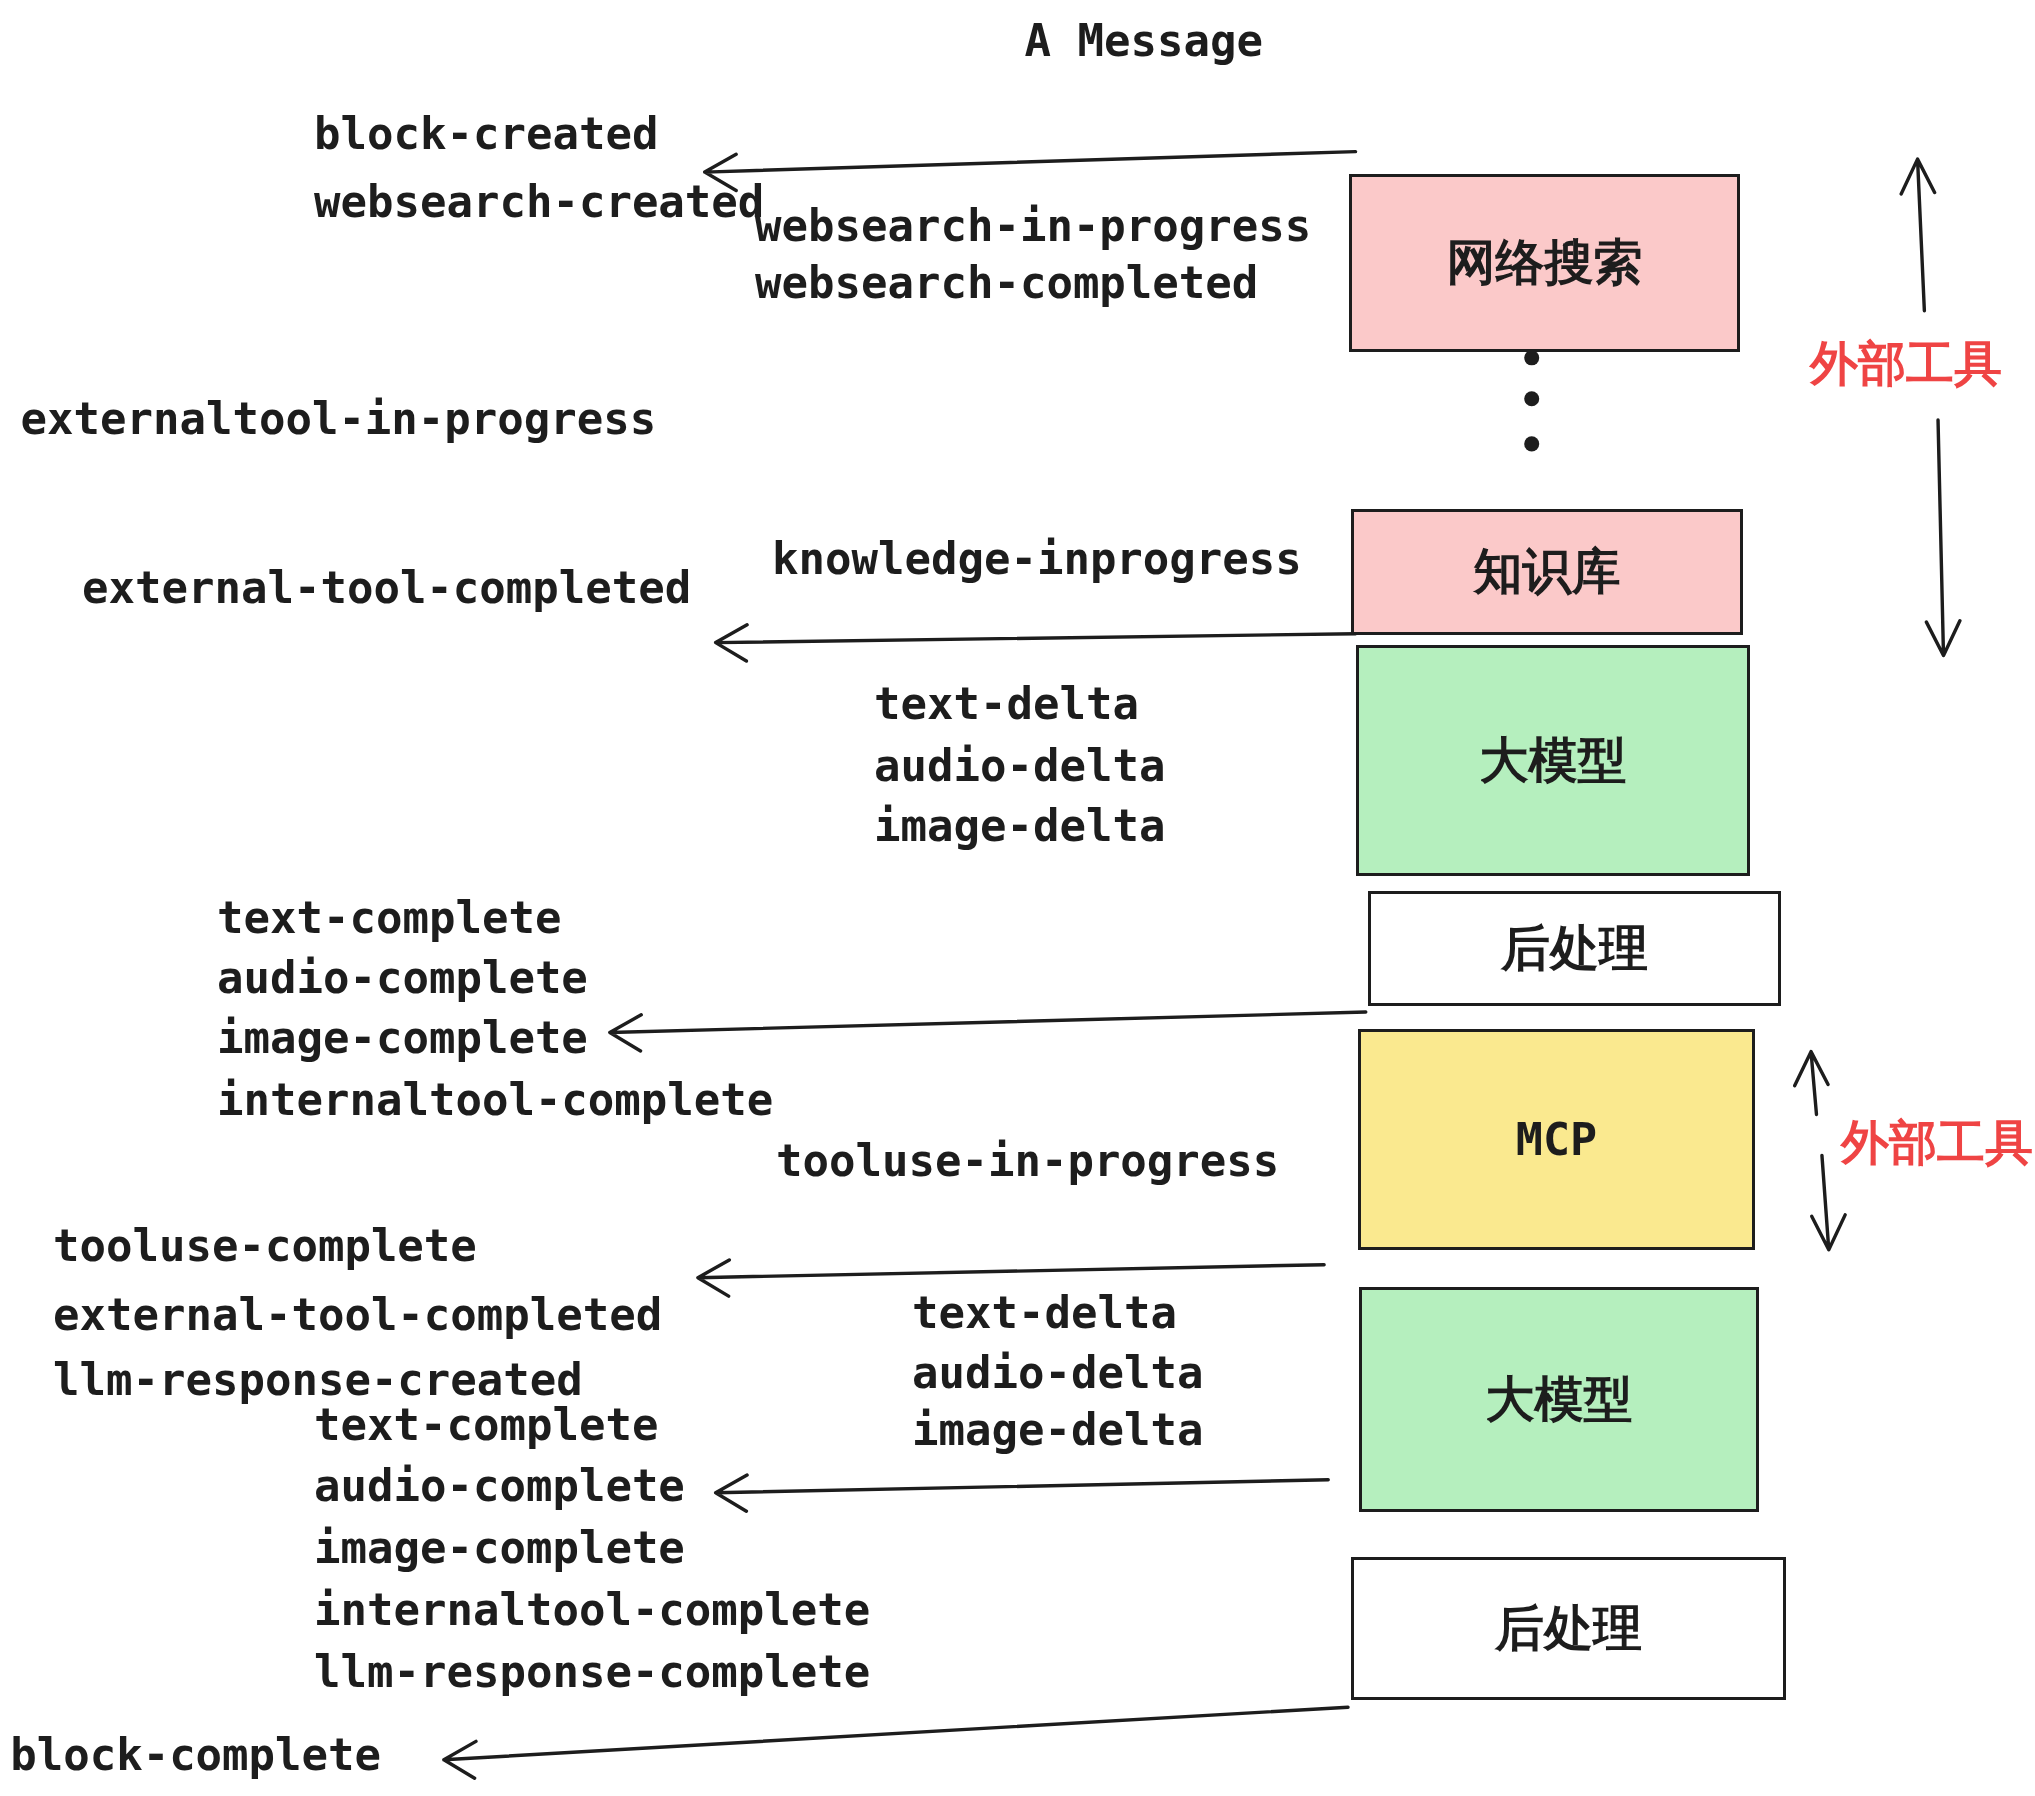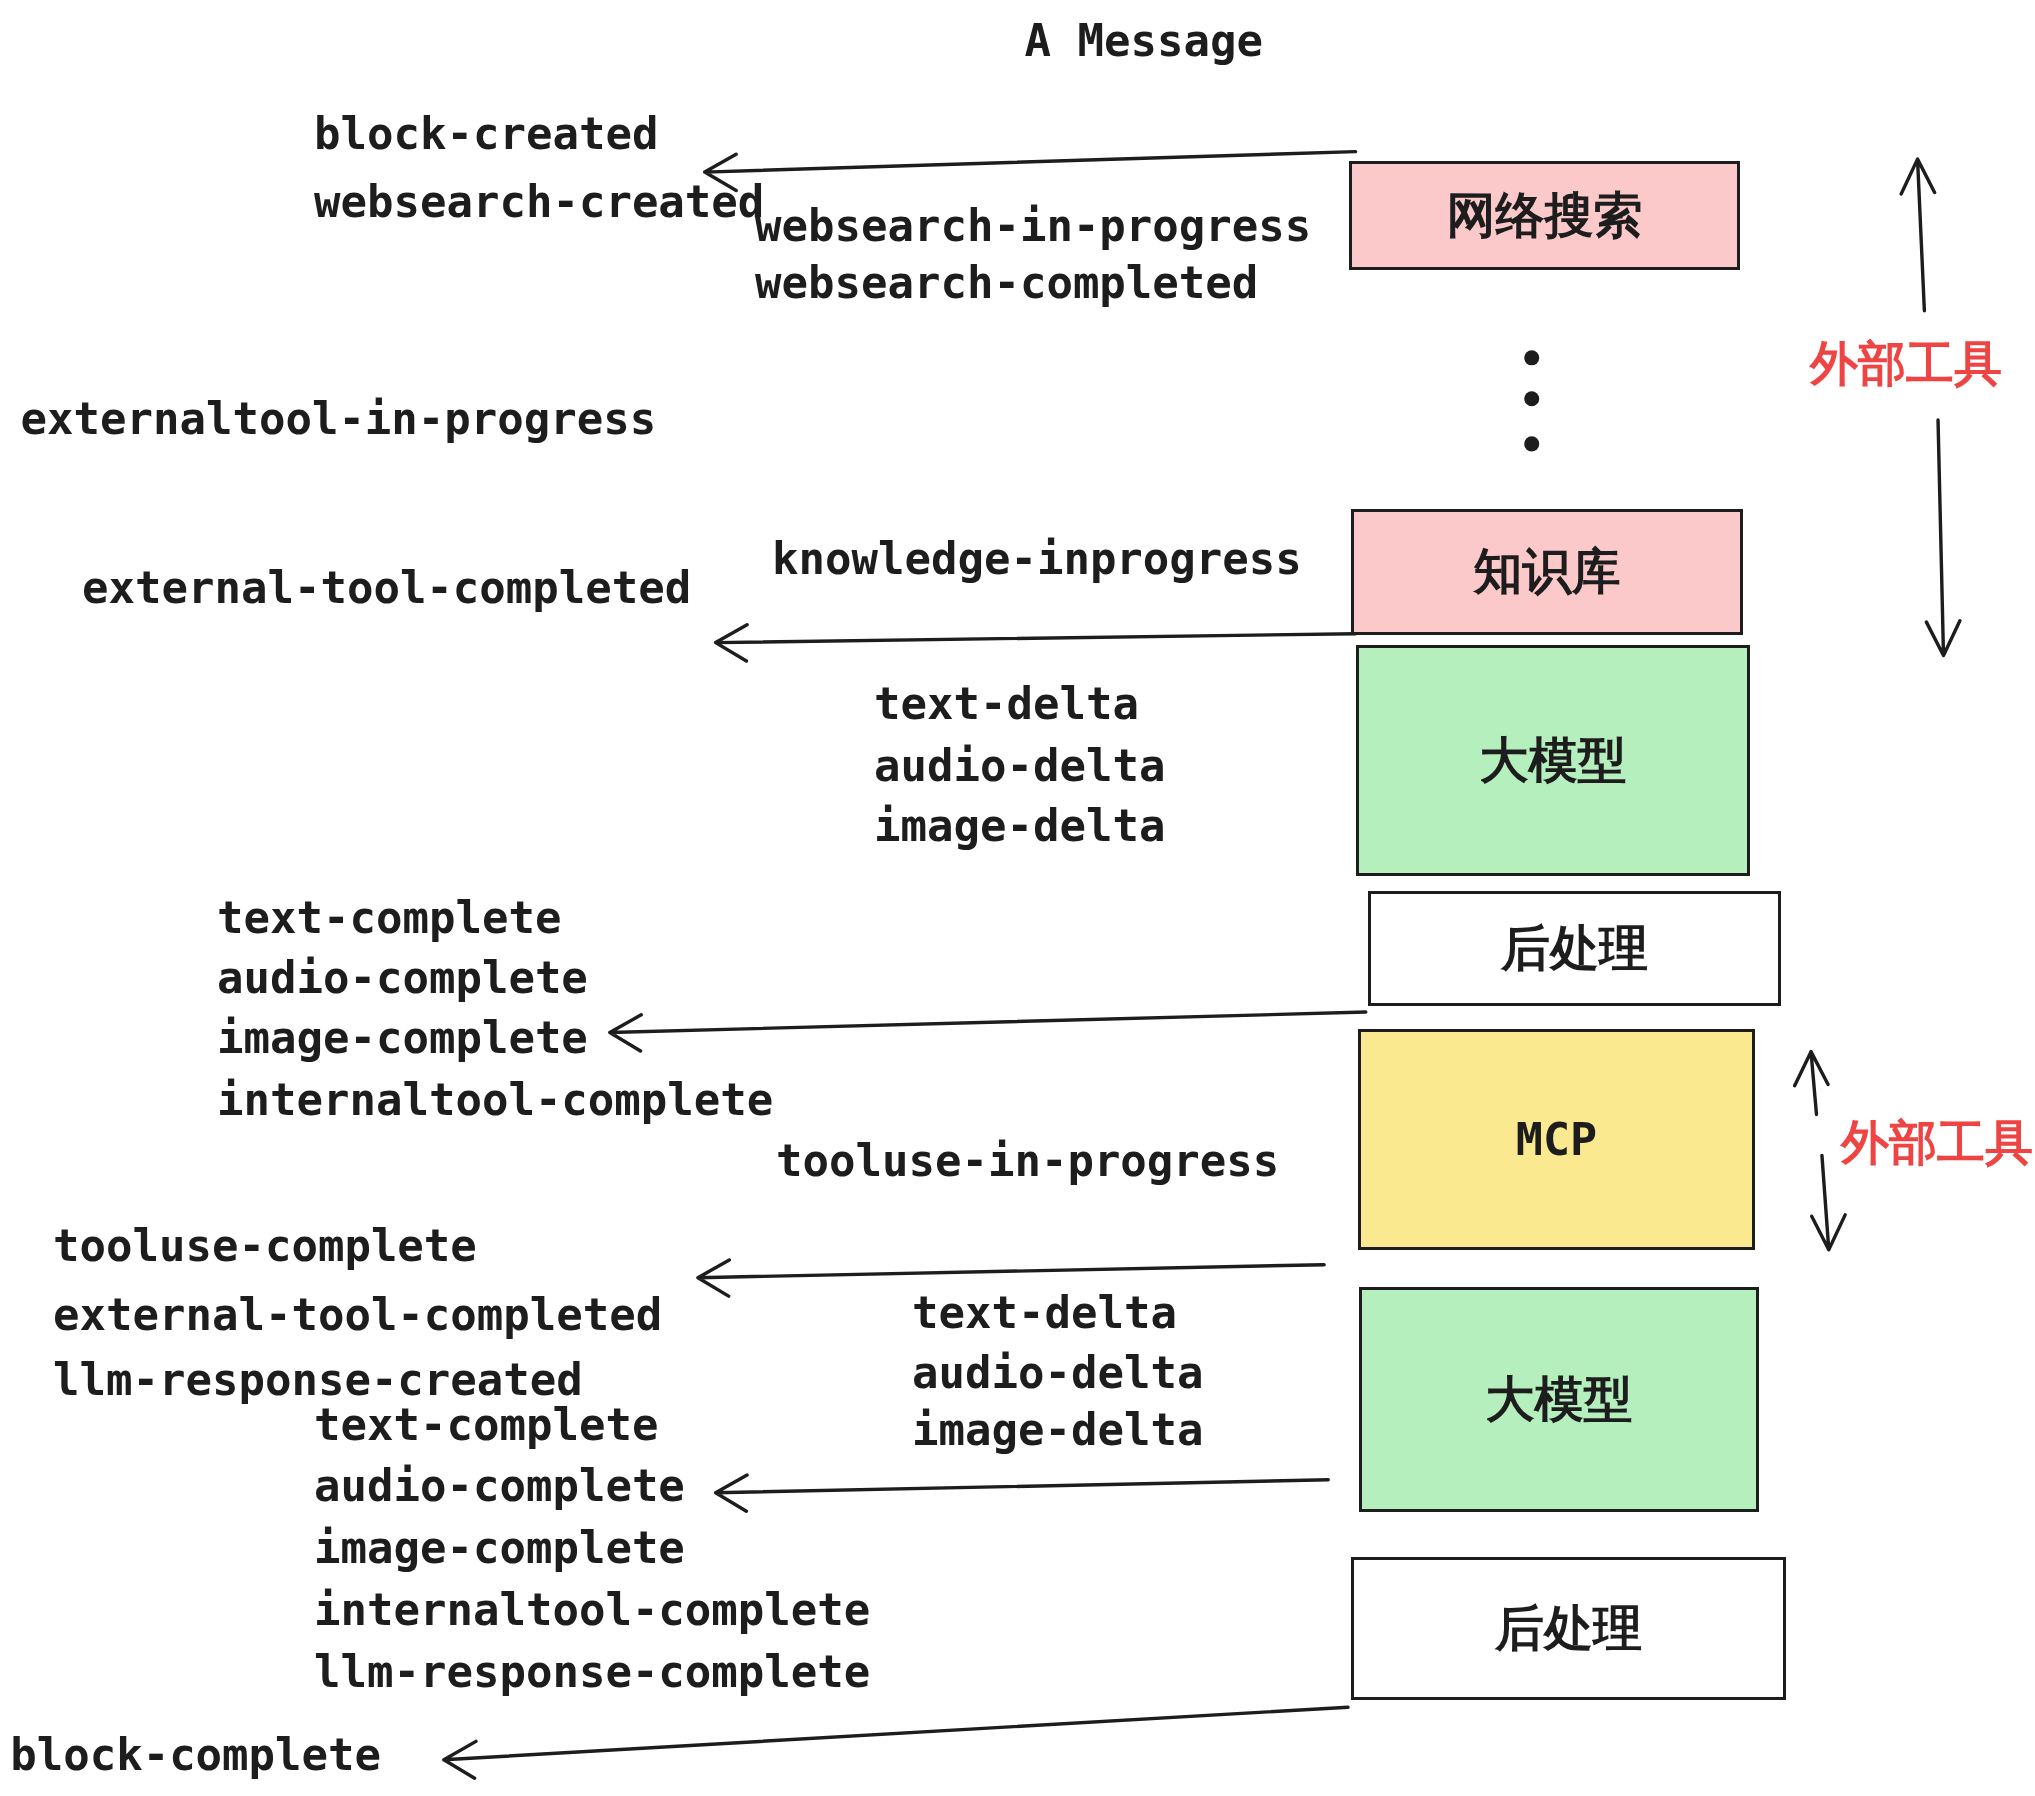--- a/index.html
+++ b/index.html
@@ -81,21 +81,21 @@
 
     <g>
       <circle cx="2243" cy="524" r="11"></circle>
       <circle cx="2243" cy="584" r="11"></circle>
       <circle cx="2243" cy="650" r="11"></circle>
     </g>
   </svg>
 
   <div class="title" style="left:922px;top:15px;width:341px;">A Message</div>
 
-  <div class="box" style="left: 1349px; top: 161px; width: 391px; height: 109px; background: rgb(251, 201, 201);">
+  <div class="box" style="left: 1349px; top: 174px; width: 391px; height: 178px; background: rgb(251, 201, 201);">
     <span>网络搜索</span>
   </div>
   <div class="box" style="left: 1351px; top: 509px; width: 392px; height: 126px; background: rgb(251, 201, 201); font-family: Liberation Serif, serif;">
     <span>知识库</span>
   </div>
   <div class="box" style="left: 1356px; top: 645px; width: 394px; height: 231px; background: rgb(181, 239, 190);">
     <span>大模型</span>
   </div>
   <div class="box" style="left: 1368px; top: 891px; width: 413px; height: 115px; background: rgb(255, 255, 255);">
     <span>后处理</span>

